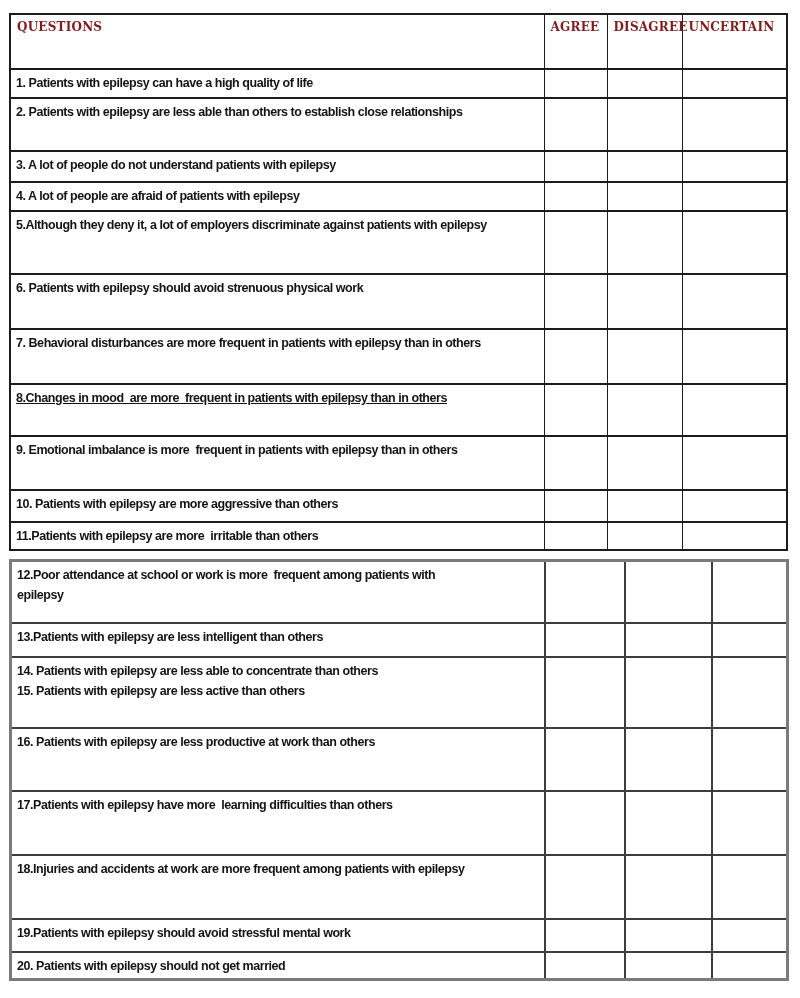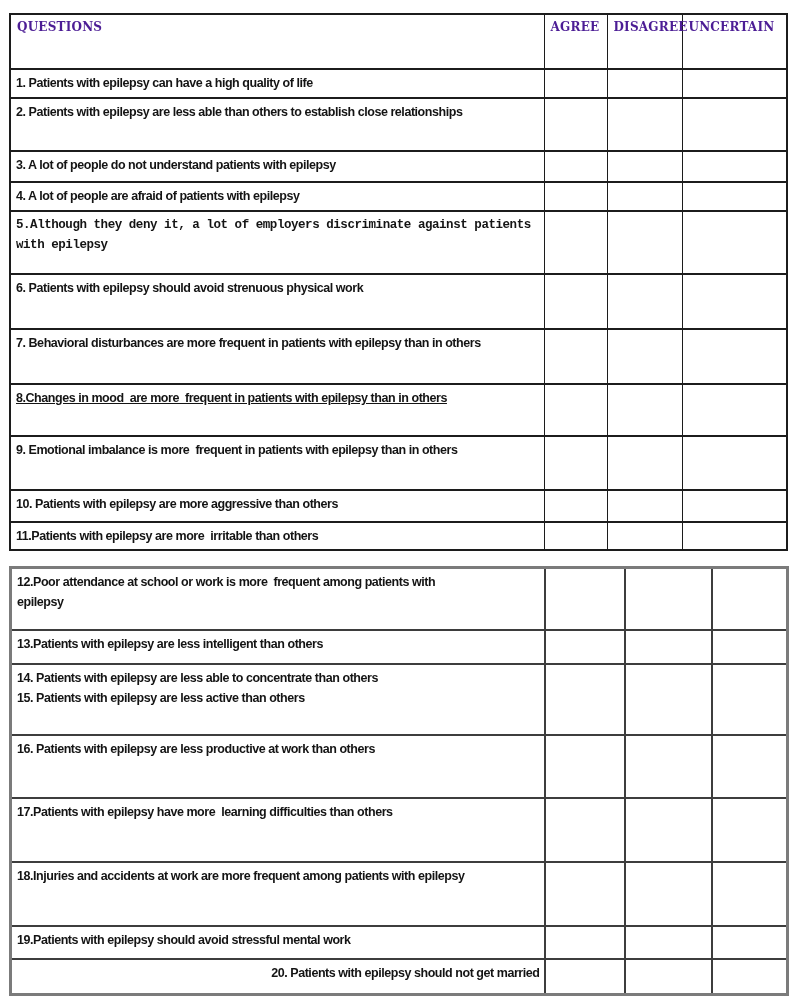--- a/index.html
+++ b/index.html
@@ -29,67 +29,67 @@
   }
   
   .t1 { margin-top: 13px; border: 2px solid #1c1c1c; }
   .t1 th, .t1 td {
     border-left: 1px solid #1c1c1c;
     border-right: 1px solid #1c1c1c;
     border-top: 2px solid #1c1c1c;
     border-bottom: 2px solid #1c1c1c;
   }
   
-  .t2 { margin-top: 15px; border: 3px solid #7b7b7b; }
+  .t2 { margin-top: 8px; border: 3px solid #7b7b7b; }
   .t2 td { border: 2px solid #3d3d3d; }
 
   th {
     font-family: "DejaVu Serif", serif;
     font-size: 12px;
     font-weight: 700;
     letter-spacing: 0.2px;
     text-align: left;
     vertical-align: top;
     padding: 5px 3px 0 6px;
-    color: #4c1d95;
+    color: #7f1d1d;
   }
   td { vertical-align: top; }
   td.q {
     font-size: 12.5px;
     font-weight: 700;
     letter-spacing: -0.45px;
     line-height: 20px;
     padding: 3px 4px 2px 5px;
     white-space: pre-wrap;
     color: #141414;
   }
   td.ans { padding: 0; }
 
   
   .t1 thead tr              { height: 55px; }
   .t1 tbody tr:nth-child(1) { height: 29px; padding-left: 34px; }
   .t1 tbody tr:nth-child(2) { height: 53px; }
   .t1 tbody tr:nth-child(3) { height: 31px; }
   .t1 tbody tr:nth-child(4) { height: 29px; }
-  .t1 tbody tr:nth-child(5) { height: 63px; font-family: Liberation Mono, monospace; }
+  .t1 tbody tr:nth-child(5) { height: 63px; }
   .t1 tbody tr:nth-child(6) { height: 55px; margin-left: 48px; }
   .t1 tbody tr:nth-child(7) { height: 55px; }
   .t1 tbody tr:nth-child(8) { height: 52px; text-decoration: underline; }
   .t1 tbody tr:nth-child(9) { height: 54px; }
   .t1 tbody tr:nth-child(10){ height: 32px; }
   .t1 tbody tr:nth-child(11){ height: 28px; padding-left: 44px; }
 
   .t2 tbody tr:nth-child(1) { height: 62px; }
   .t2 tbody tr:nth-child(2) { height: 34px; }
   .t2 tbody tr:nth-child(3) { height: 71px; }
   .t2 tbody tr:nth-child(4) { height: 63px; }
   .t2 tbody tr:nth-child(5) { height: 64px; }
   .t2 tbody tr:nth-child(6) { height: 64px; }
   .t2 tbody tr:nth-child(7) { height: 33px; }
-  .t2 tbody tr:nth-child(8) { height: 36px; text-align: right; }
+  .t2 tbody tr:nth-child(8) { height: 28px; }
 
   
   col.c-q1 { width: 534px; } col.c-a1 { width: 63px; } col.c-d1 { width: 75px; } col.c-u1 { width: 105px; }
   col.c-q2 { width: 534px; } col.c-a2 { width: 80px; } col.c-d2 { width: 87px; } col.c-u2 { width: 76px; }
 </style>
 </head>
 <body>
 
 <div class="sheet">
 

